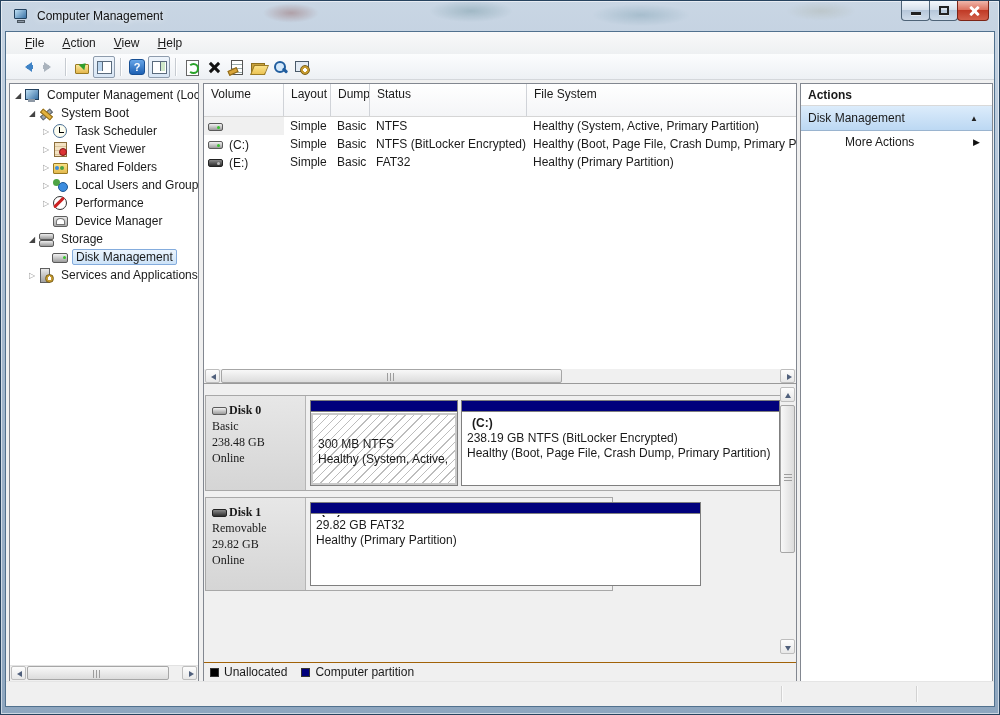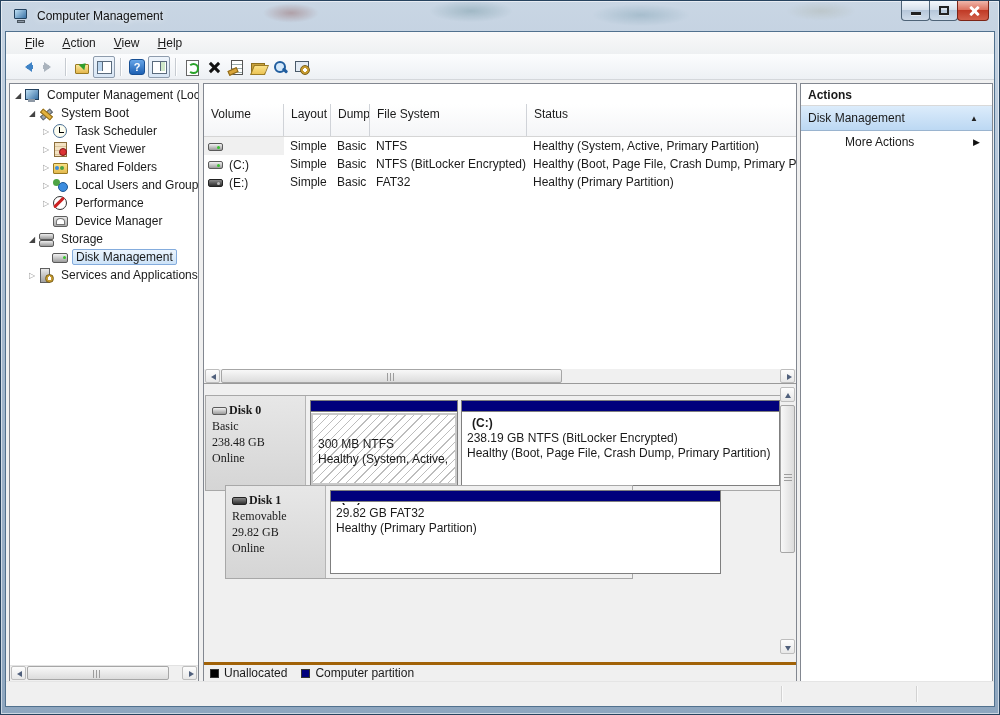--- a/index.html
+++ b/index.html
@@ -104,21 +104,21 @@
   .ti-storage::before { content:""; position:absolute; left:1px; top:2px; width:13px; height:5px; background:linear-gradient(#eee,#999); border:1px solid #5a5a5a; border-radius:2px; }
   .ti-storage::after { content:""; position:absolute; left:1px; top:9px; width:13px; height:5px; background:linear-gradient(#eee,#999); border:1px solid #5a5a5a; border-radius:2px; }
   .ti-diskmgmt::before { content:""; position:absolute; left:0; top:4px; width:14px; height:8px; background:linear-gradient(#f2f2f2,#9d9d9d); border:1px solid #5a5a5a; border-radius:2px; }
   .ti-diskmgmt::after { content:""; position:absolute; right:2px; top:7px; width:3px; height:3px; background:#39c12f; border-radius:50%; }
   .ti-services::before { content:""; position:absolute; left:2px; top:1px; width:8px; height:13px; background:linear-gradient(#e8e8e8,#a0a0a0); border:1px solid #5f5f5f; }
   .ti-services::after { content:""; position:absolute; right:0; bottom:0; width:7px; height:7px; background:radial-gradient(circle, #fff 0 2px, #c59a2f 2px); border-radius:50%; border:1px solid #7c611b; }
 
   
   .vol-list { position:absolute; left:0; top:0; width:592px; height:285px; background:#fff; overflow:hidden; }
   .vl-grid { display:grid; grid-template-columns:80px 47px 39px 157px 1fr; }
-  .vl-header { height:33px; border-bottom:1px solid #d5d5d5; background:linear-gradient(#ffffff,#f4f5f7);margin-top:20px; }
+  .vl-header { height:33px; border-bottom:1px solid #d5d5d5; background:linear-gradient(#ffffff,#f4f5f7); }
   .vl-header .hcell { padding:3px 0 0 7px; border-right:1px solid #d0d3d8; overflow:hidden; white-space:nowrap; }
   .vl-header .hcell:last-child { border-right:none; }
   .vl-row { height:18px; }
   .vl-row .cell { padding:2px 0 0 6px; white-space:nowrap; overflow:hidden; }
   .vol-cell { display:flex; align-items:center; padding-left:4px !important; }
   .vol-cell.hl { background:#f0f0f0; }
   .hdico { width:15px; height:8px; border-radius:2px; background:linear-gradient(#f2f2f2,#9b9b9b); border:1px solid #5a5a5a; position:relative; margin-right:6px; flex:0 0 15px; }
   .hdico::after { content:""; position:absolute; right:2px; top:2px; width:3px; height:3px; background:#39c12f; border-radius:50%; }
   .hdico.dark { background:linear-gradient(#8a8a8a,#2e2e2e); border-color:#222; }
   .hdico.dark::after { background:#bbb; }
@@ -152,21 +152,21 @@
   .dico { width:15px; height:8px; border-radius:2px; background:linear-gradient(#f2f2f2,#9b9b9b); border:1px solid #5a5a5a; margin-right:2px; position:relative; flex:0 0 15px; }
   .dico.dark { background:linear-gradient(#8a8a8a,#2e2e2e); border-color:#222; }
   .dico.cd::after { content:""; position:absolute; left:3px; top:1px; width:5px; height:5px; border:1px solid #666; border-radius:50%; background:#ddd; }
   .partition { position:absolute; top:4px; height:86px; border:1px solid #7f7f7f; background:#fff; }
   .p-bar { height:11px; background:#00007c; border-bottom:1px solid #7f7f7f; }
   .p-body { position:absolute; left:0; right:0; top:12px; bottom:0; background:#fff; padding:3px 5px 0 5px; overflow:hidden; }
   .p-body.hatched { background:repeating-linear-gradient(135deg, #ffffff 0 5px, #bdbdbd 5px 6px); border:2px solid #c9c9c9; padding-top:22px; }
   .p-name { font-weight:bold; padding-left:5px; line-height:15px; white-space:nowrap; }
   .p-line { line-height:15px; white-space:nowrap; }
 
-  .legend { position:absolute; left:0; bottom:0; width:592px; height:19px; border-top:3px solid #a16207; background:#f0f0f0; display:flex; align-items:center; padding-left:6px; }
+  .legend { position:absolute; left:0; bottom:0; width:592px; height:19px; border-top:1px solid #a16207; background:#f0f0f0; display:flex; align-items:center; padding-left:6px; }
   .swatch { width:9px; height:9px; margin-right:5px; border:1px solid #333; }
   .swatch.black { background:#000; } .swatch.navy { background:#00007c; }
   .legend .lg-label { margin-right:14px; }
 
   
   .ap-header { height:22px; font-weight:bold; padding:4px 0 0 7px; border-bottom:1px solid #d9d9d9; }
   .ap-group { height:25px; background:linear-gradient(#dcecfb,#bcd8f3); border-bottom:1px solid #9ab4cf; display:flex; align-items:center; padding-left:7px; position:relative; }
   .ap-group .up-arrow { position:absolute; right:14px; font-size:8px; color:#222; }
   .ap-more { height:22px; display:flex; align-items:center; padding-left:44px; position:relative; }
   .ap-more .right-arrow { position:absolute; right:12px; font-size:9px; color:#111; }
@@ -322,22 +322,22 @@
       </div>
     </div>
 
     <div class="center-pane">
 
       <div class="vol-list">
         <div class="vl-grid vl-header">
           <span class="hcell">Volume</span>
           <span class="hcell">Layout</span>
           <span class="hcell">Dump</span>
+          <span class="hcell">Status</span>
           <span class="hcell">File System</span>
-          <span class="hcell">Status</span>
         </div>
         <div class="vl-grid vl-row">
           <span class="cell vol-cell hl">
               <span class="hdico"></span>
               <span></span>
             </span>
           <span class="cell">Simple</span>
           <span class="cell">Basic</span>
           <span class="cell">NTFS</span>
           <span class="cell">Healthy (System, Active, Primary Partition)</span>
@@ -398,21 +398,21 @@
           <div class="partition" style="left:255px; width:319px;">
             <div class="p-bar"></div>
             <div class="p-body">
               <div class="p-name">(C:)</div>
               <div class="p-line">238.19 GB NTFS (BitLocker Encrypted)</div>
               <div class="p-line">Healthy (Boot, Page File, Crash Dump, Primary Partition)</div>
             </div>
           </div>
         </div>
 
-        <div class="disk-row" style="left:1px; top:100px; width:408px; height:94px;margin-left:20px;">
+        <div class="disk-row" style="left:1px; top:112px; width:408px; height:94px;">
           <div class="disk-label">
             <div class="dname">
                 <span class="dico dark"></span>
                 <span>Disk 1</span>
               </div>
             <div class="dline">Removable</div>
             <div class="dline">29.82 GB</div>
             <div class="dline">Online</div>
           </div>
           <div class="partition" style="left:104px; width:391px; height:84px;">

